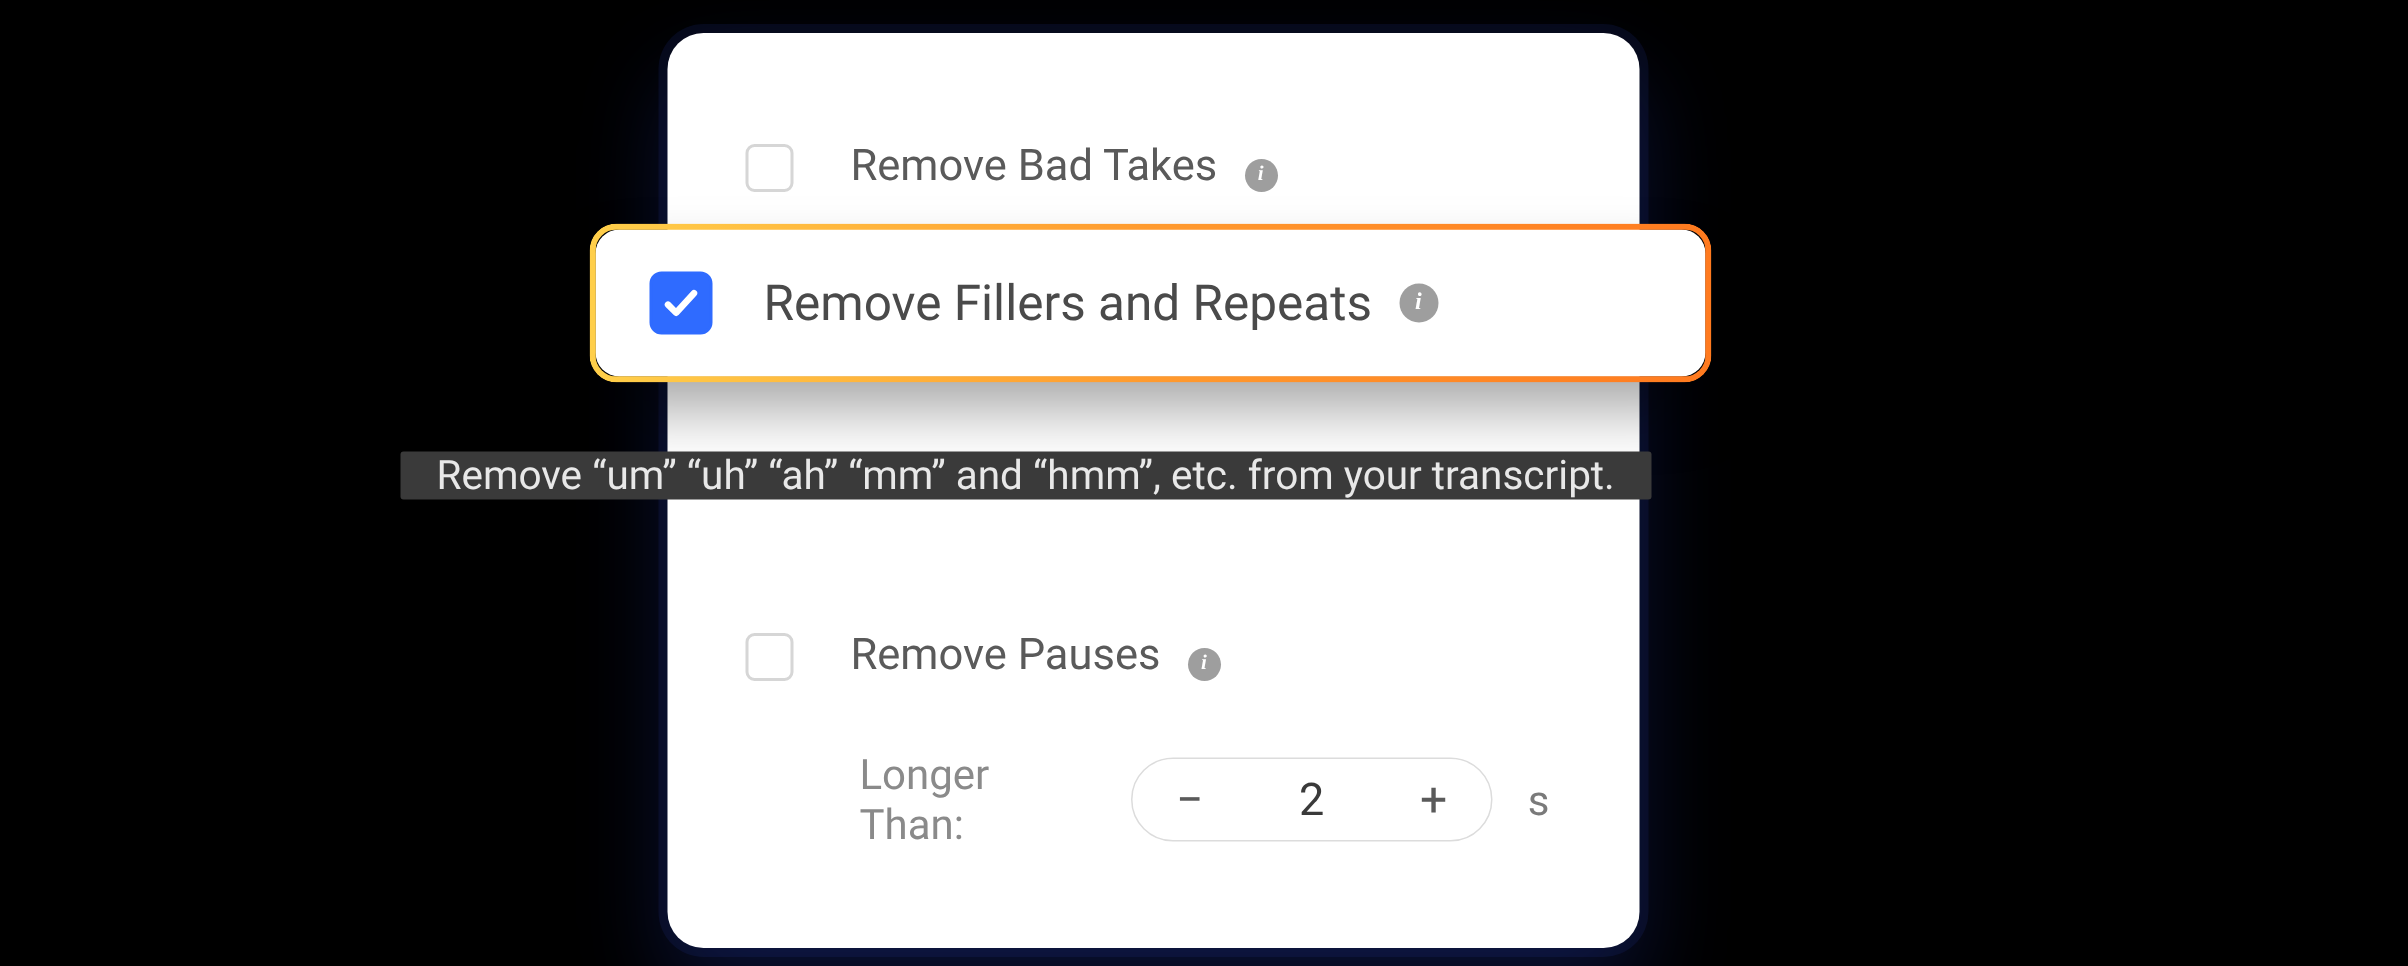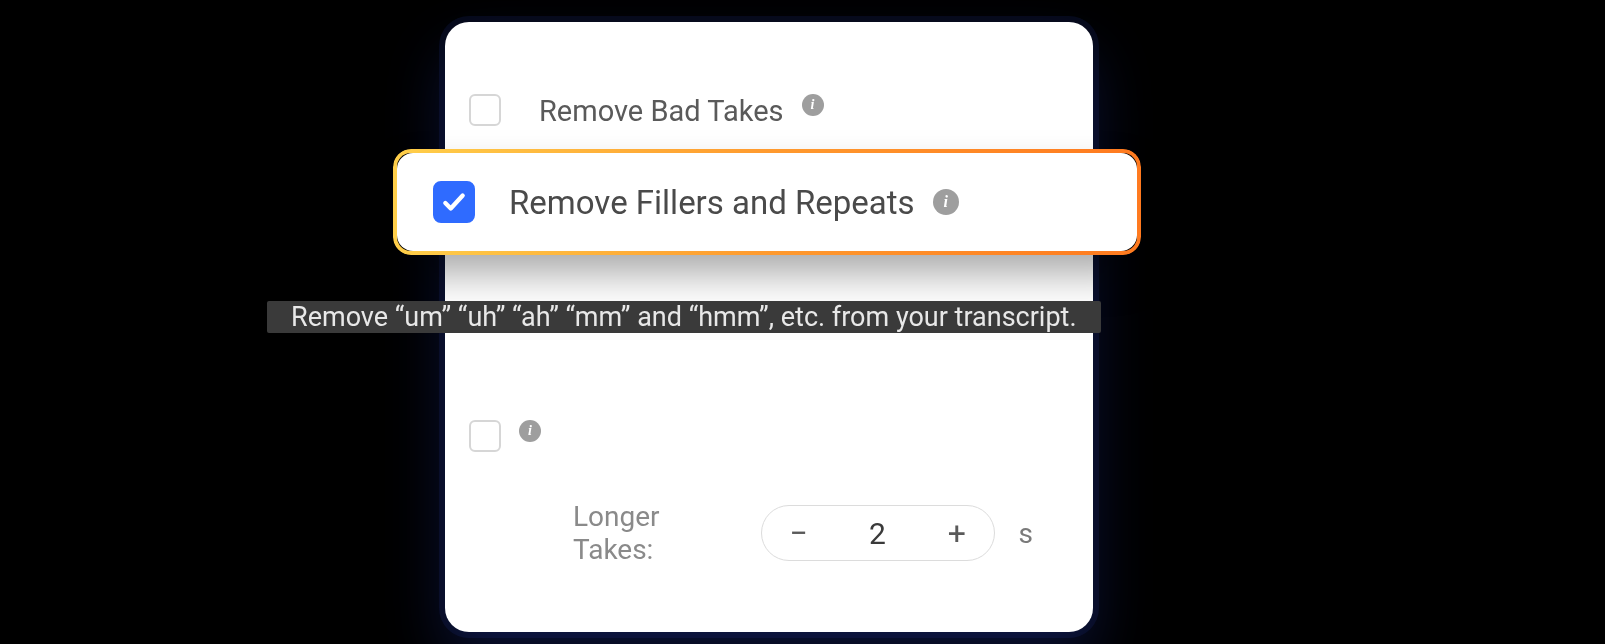--- a/index.html
+++ b/index.html
@@ -16,22 +16,22 @@
     left: 445px;
     top: 22px;
     width: 648px;
     height: 610px;
     background: #fff;
     border-radius: 24px;
     box-shadow: 0 30px 60px rgba(30,50,150,0.35), 0 0 0 6px rgba(40,60,160,0.15);
   }
   .option-row {
     display: flex;
-    align-items: flex-start;
-    padding: 0 24px;
+    align-items: flex-end;
+    padding: 0 52px;
     position: absolute;
     width: 100%;
   }
   .checkbox {
     width: 32px;
     height: 32px;
     border: 2px solid #d6d6d6;
     border-radius: 6px;
     background: #fff;
     display: flex;
@@ -179,25 +179,26 @@
       
     </div>
     <span class="opt-label">Remove Bad Takes</span>
     <span class="info-icon">i</span>
   </div>
 
   <div class="option-row row3">
     <div class="checkbox">
       
     </div>
+    <span class="opt-label">Remove Pauses</span>
     <span class="info-icon">i</span>
   </div>
 
   <div class="stepper-row">
-    <span class="stepper-label">Longer Takes:</span>
+    <span class="stepper-label">Longer Than:</span>
     <div class="stepper">
       <div class="stepper-btn">−</div>
       <div class="stepper-val">2</div>
       <div class="stepper-btn">+</div>
     </div>
     <span class="stepper-unit">s</span>
   </div>
 
 </div>
 

